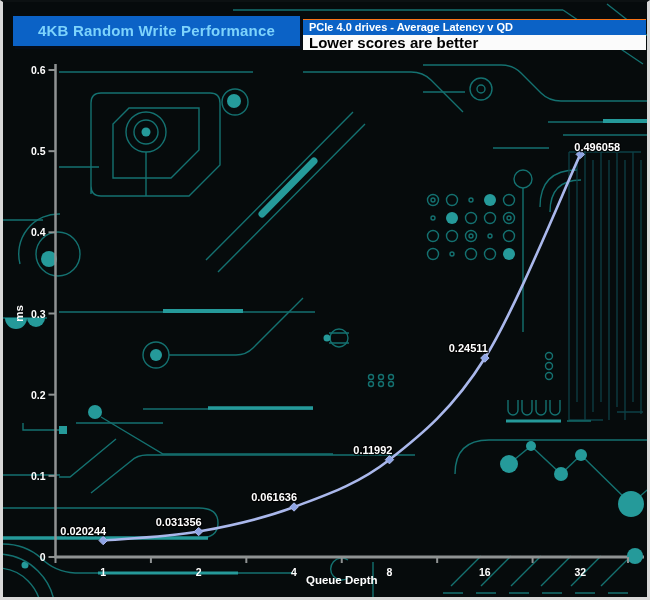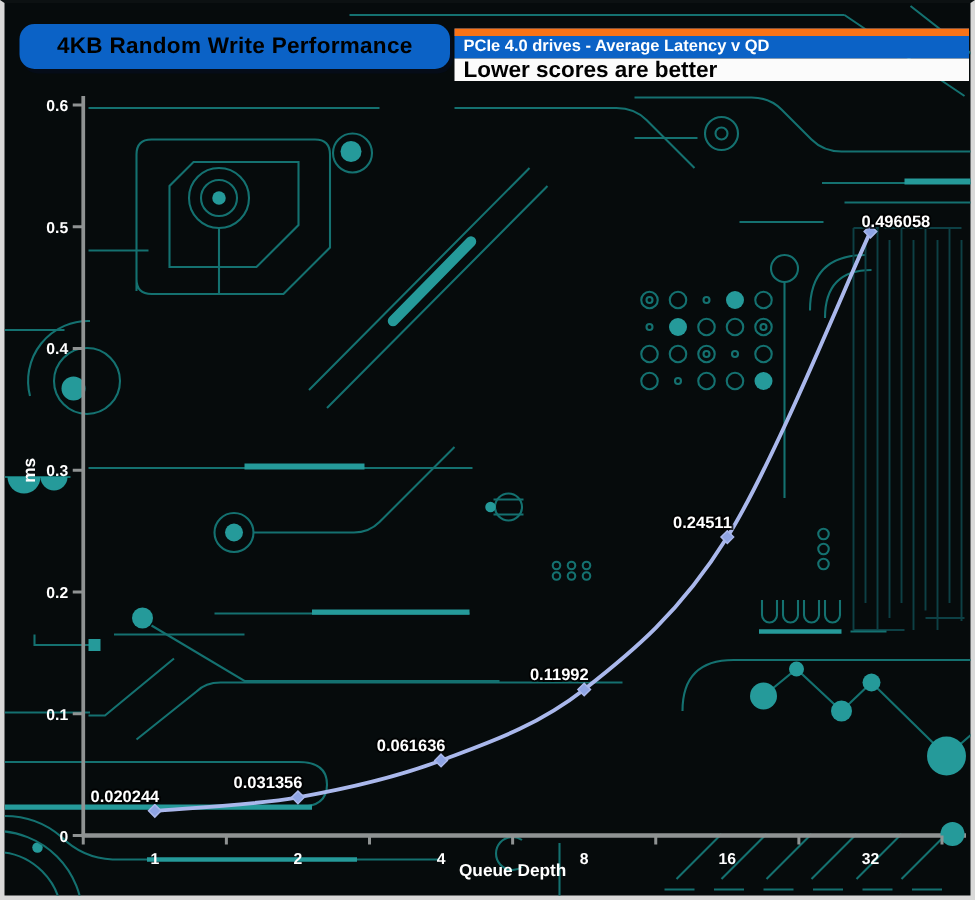--- a/index.html
+++ b/index.html
@@ -17,27 +17,27 @@
   .f {fill:var(--circuit-teal-bright,#259a9a);stroke:none;}
   .d {stroke:var(--circuit-teal-dim,#0d4045);fill:none;stroke-width:1.3;}
   
   .tick  {fill:#fff;font:bold 10.5px "Liberation Sans",sans-serif;}
   .axlabel{fill:#fff;font:bold 11.5px "Liberation Sans",sans-serif;}
   .vlabel{fill:#fff;font:bold 11px "Liberation Sans",sans-serif;paint-order:stroke;stroke:rgba(0,0,0,.8);stroke-width:2.5px;}
   .ax{stroke:var(--axis,#8f9393);}
   
   .titlebar{
     position:absolute;left:10px;top:14px;width:287px;height:30px;
-    background:var(--title-bar-blue,#0b62c6);color:#000000;
+    background:var(--title-bar-blue,#0b62c6);color:#7dd3fc;
     font-size:15px;font-weight:bold;text-align:center;line-height:30px;
-    box-shadow:2px 3px 0 rgba(4,14,30,.65);letter-spacing:.2px;white-space:nowrap;border-radius:10px;
+    box-shadow:2px 3px 0 rgba(4,14,30,.65);letter-spacing:.2px;white-space:nowrap;
   }
   .subpanel{position:absolute;left:300px;top:17px;width:343px;}
   .subtitle{
-    background:var(--title-bar-blue,#0b62c6);color:#fff;border-top:5px solid #f97316;
+    background:var(--title-bar-blue,#0b62c6);color:#fff;border-top:1px solid #f97316;
     font-size:11px;font-weight:bold;height:15px;line-height:15px;padding-left:6px;white-space:nowrap;
   }
   .subnote{
     background:#fbfbfb;color:#000;
     font-size:15px;font-weight:bold;height:15px;line-height:15px;padding-left:6px;white-space:nowrap;
   }
 </style>
 </head>
 <body>
 

